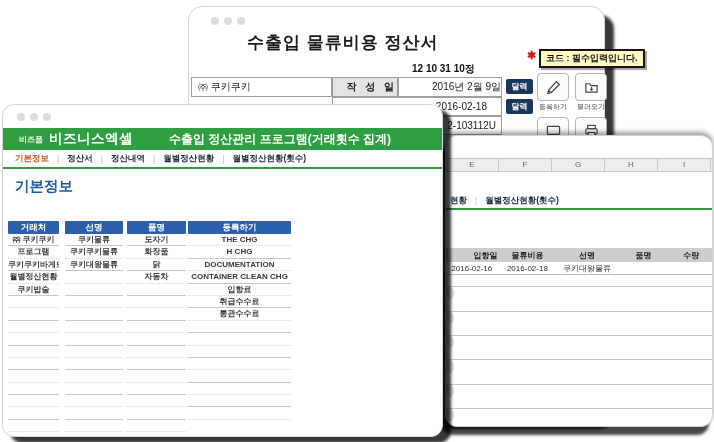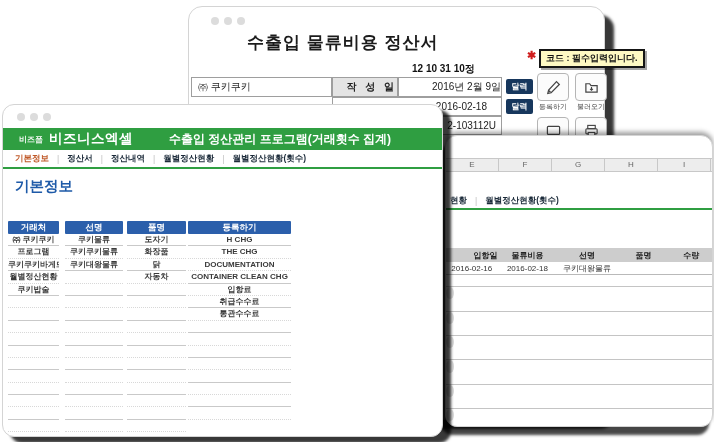--- a/index.html
+++ b/index.html
@@ -271,22 +271,22 @@
         <div class="trow alt"></div>
         <div class="trow"></div>
         <div class="trow alt"></div>
         <div class="trow"></div>
         <div class="trow alt"></div>
         <div class="trow"></div>
         <div class="trow alt"></div>
       </div>
     <div class="tcol tc4">
         <div class="thead">등록하기</div>
+        <div class="trow alt">THE CHG</div>
         <div class="trow">H CHG</div>
-        <div class="trow alt">THE CHG</div>
         <div class="trow alt">DOCUMENTATION</div>
         <div class="trow">CONTAINER CLEAN CHG</div>
         <div class="trow alt">입항료</div>
         <div class="trow">취급수수료</div>
         <div class="trow alt">통관수수료</div>
         <div class="trow"></div>
         <div class="trow alt"></div>
         <div class="trow"></div>
         <div class="trow alt"></div>
         <div class="trow"></div>

